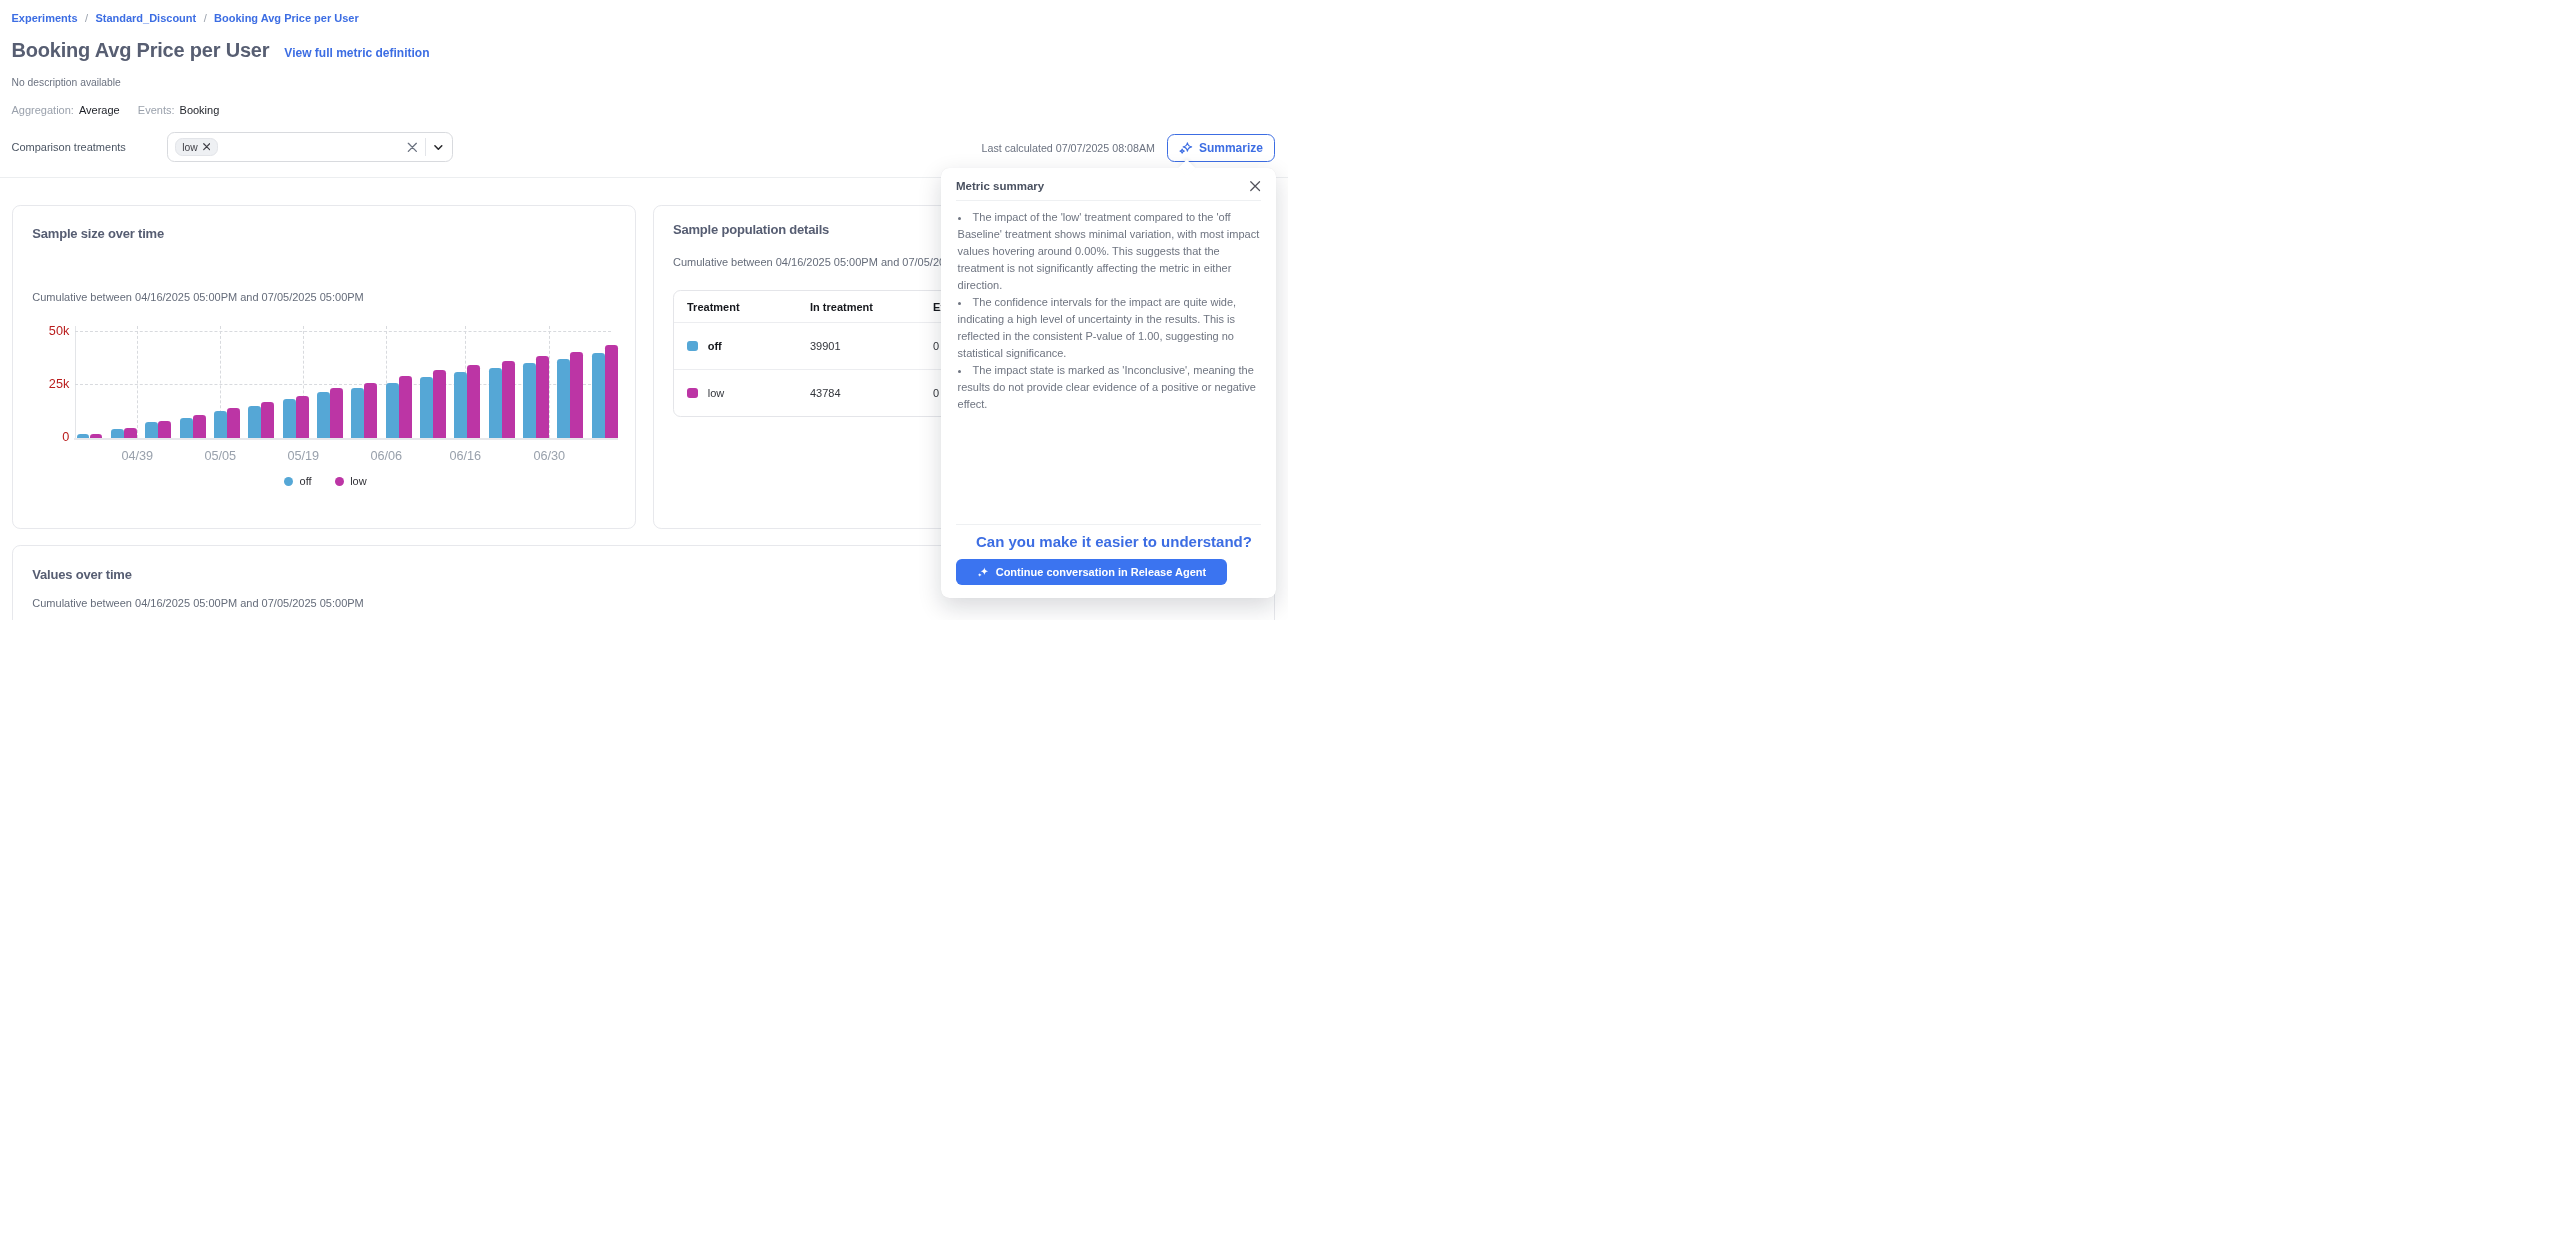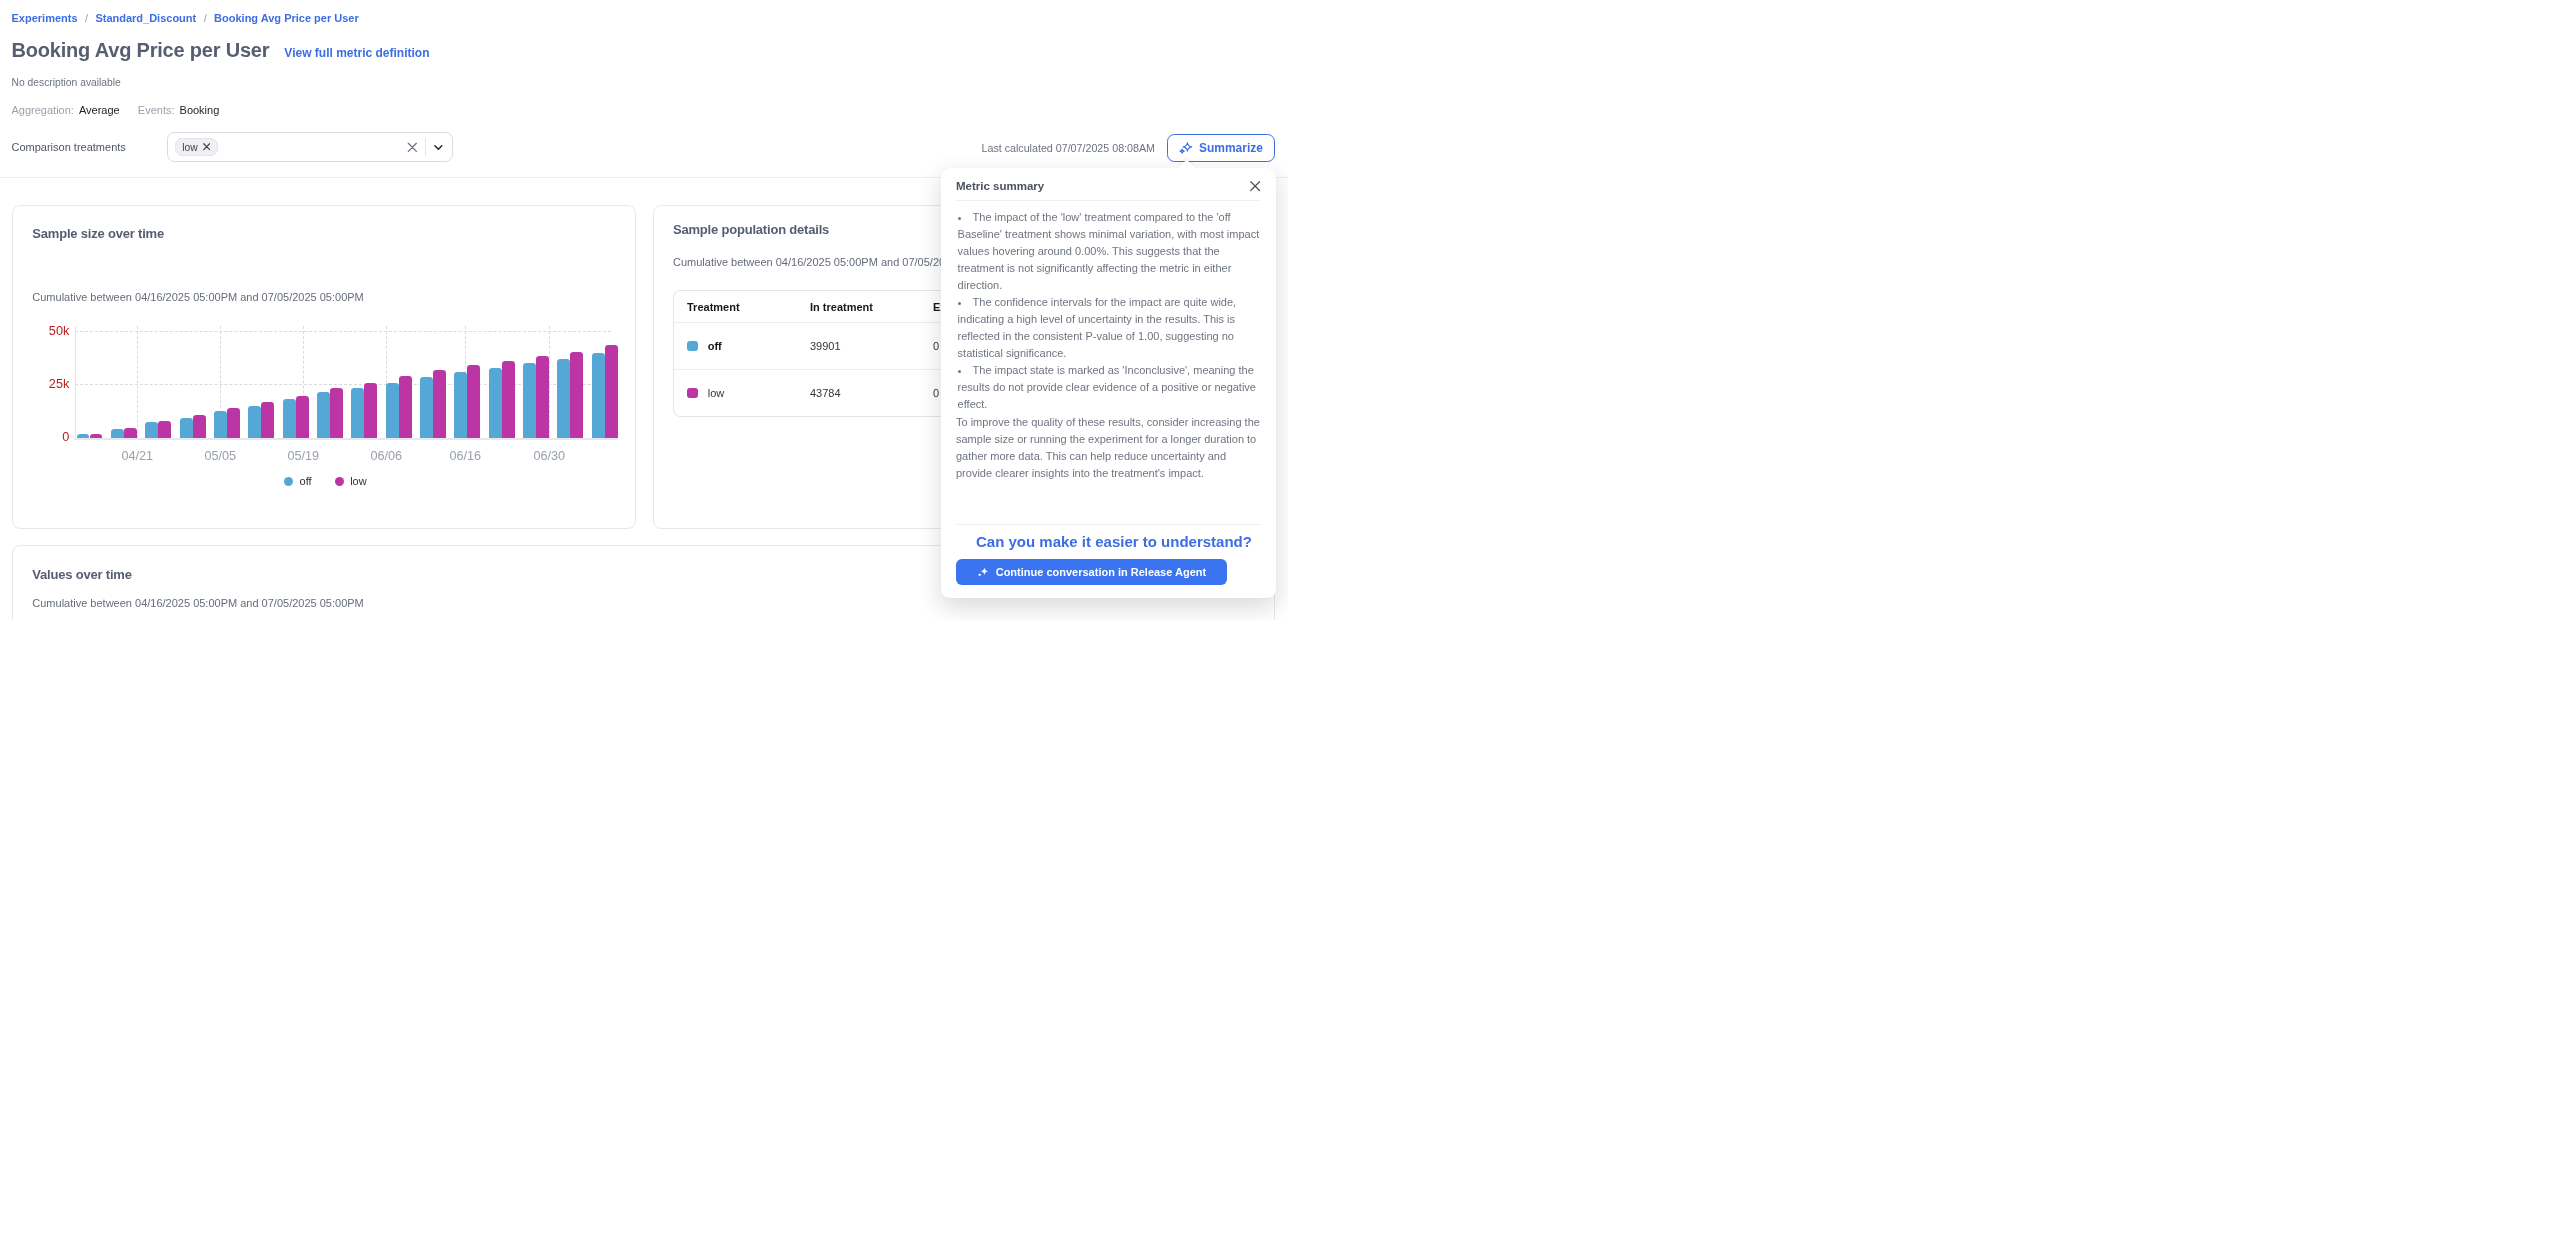--- a/index.html
+++ b/index.html
@@ -191,21 +191,21 @@
   <p class="card-sub cum-text">Cumulative between 04/16/2025 05:00PM and 07/05/2025 05:00PM</p>
   <div class="plot" id="chart-plot">
     <div class="axis-y"></div>
     <div class="axis-x"></div>
   <div class="ytick" style="top: 104px;">0</div>
       <div class="gridline-h" style="top: 58px;"></div>
       <div class="ytick" style="top: 51px;">25k</div>
       <div class="gridline-h" style="top: 5px;"></div>
       <div class="ytick" style="top: -2.5px;">50k</div>
       <div class="gridline-v" style="left: 62px;"></div>
-      <div class="xtick" style="left: 62px;">04/21</div>
+      <div class="xtick" style="left: 62px;">04/39</div>
       <div class="gridline-v" style="left: 145px;"></div>
       <div class="xtick" style="left: 145px;">05/05</div>
       <div class="gridline-v" style="left: 228px;"></div>
       <div class="xtick" style="left: 228px;">05/19</div>
       <div class="gridline-v" style="left: 311px;"></div>
       <div class="xtick" style="left: 311px;">06/06</div>
       <div class="gridline-v" style="left: 390px;"></div>
       <div class="xtick" style="left: 390px;">06/16</div>
       <div class="gridline-v" style="left: 474px;"></div>
       <div class="xtick" style="left: 474px;">06/30</div>
@@ -329,21 +329,20 @@
         </svg>
     </span>
   </div>
   <div class="pop-div"></div>
   <div class="pop-body">
     <ul id="summary-bullets">
         <li>The impact of the 'low' treatment compared to the 'off Baseline' treatment shows minimal variation, with most impact values hovering around 0.00%. This suggests that the treatment is not significantly affecting the metric in either direction.</li>
         <li>The confidence intervals for the impact are quite wide, indicating a high level of uncertainty in the results. This is reflected in the consistent P-value of 1.00, suggesting no statistical significance.</li>
         <li>The impact state is marked as 'Inconclusive', meaning the results do not provide clear evidence of a positive or negative effect.</li>
       </ul>
-    <p>To improve the quality of these results, consider increasing the sample size or running the experiment for a longer duration to gather more data. This can help reduce uncertainty and provide clearer insights into the treatment's impact.</p>
   </div>
   <div class="pop-div"></div>
   <a class="followup">Can you make it easier to understand?</a>
   <button class="cta-btn">
     <span style="display:inline-flex">
       <svg width="12.3" height="12.3" viewBox="0 0 20 20" fill="#fff">
         <path d="M12 2.5 C12.7 6.3 14.2 7.8 18 8.5 C14.2 9.2 12.7 10.7 12 14.5 C11.3 10.7 9.8 9.2 6 8.5 C9.8 7.8 11.3 6.3 12 2.5 Z"></path>
         <path d="M4.5 11.5 C4.9 13.4 5.6 14.1 7.5 14.5 C5.6 14.9 4.9 15.6 4.5 17.5 C4.1 15.6 3.4 14.9 1.5 14.5 C3.4 14.1 4.1 13.4 4.5 11.5 Z"></path>
       </svg>
     </span>

